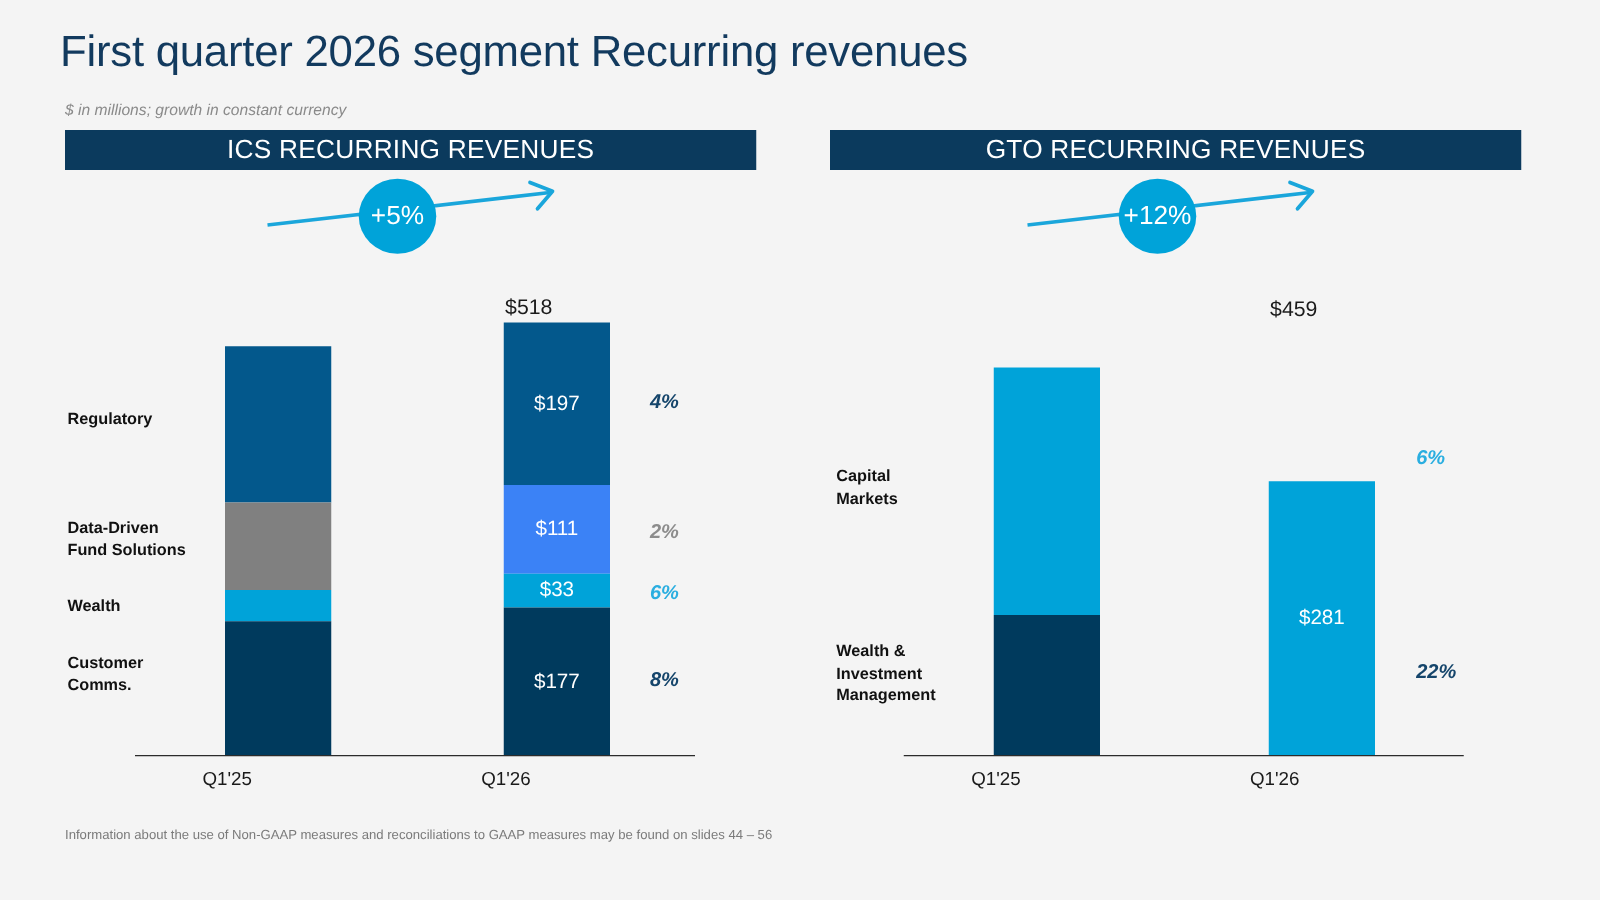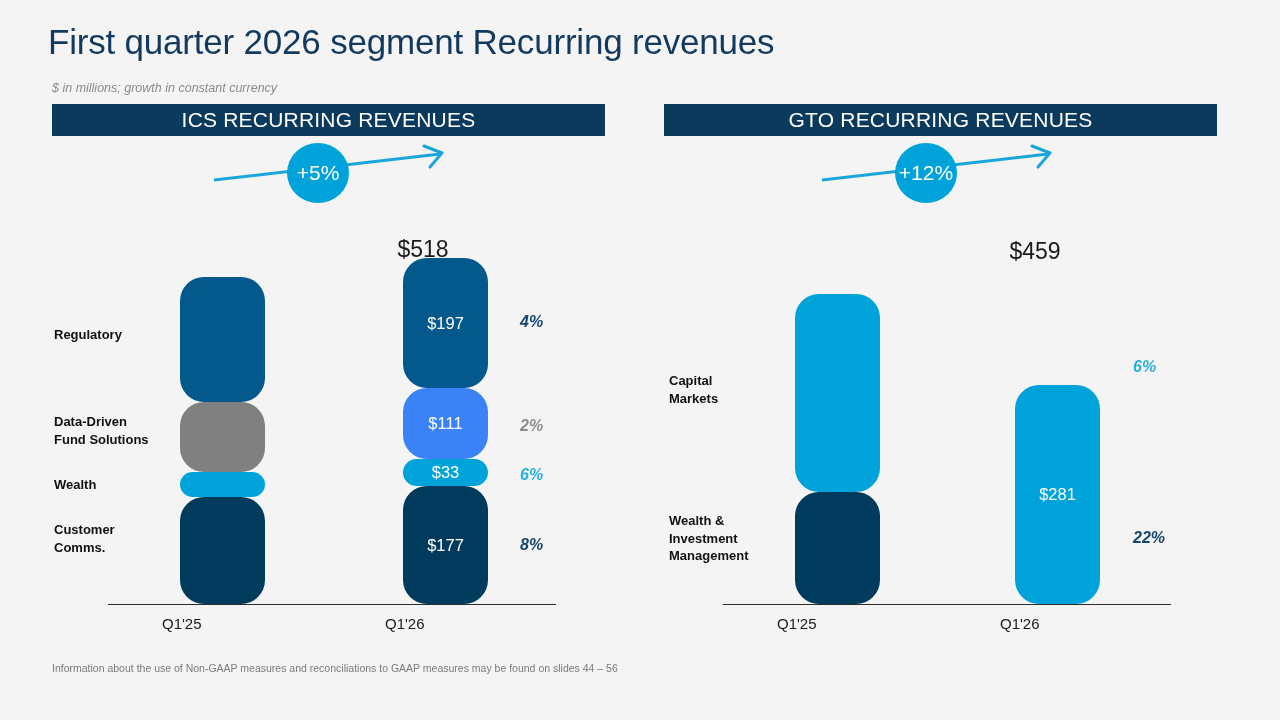--- a/index.html
+++ b/index.html
@@ -104,29 +104,28 @@
   }
   .seg {
     width: 100%;
     display: flex;
     align-items: center;
     justify-content: center;
     color: #ffffff;
     font-size: 16.5px;
     box-sizing: border-box;
     overflow: hidden;
-    border-radius: 24px;
   }
   .seg.nolabel { color: transparent; }
 
   .bar-total {
     position: absolute;
     width: 120px;
     text-align: center;
-    font-size: 23px;
+    font-size: 17px;
     color: #1a1a1a;
   }
   .cat-label {
     position: absolute;
     font-size: 13px;
     font-weight: bold;
     color: #111111;
     line-height: 1.35;
   }
   .growth {

